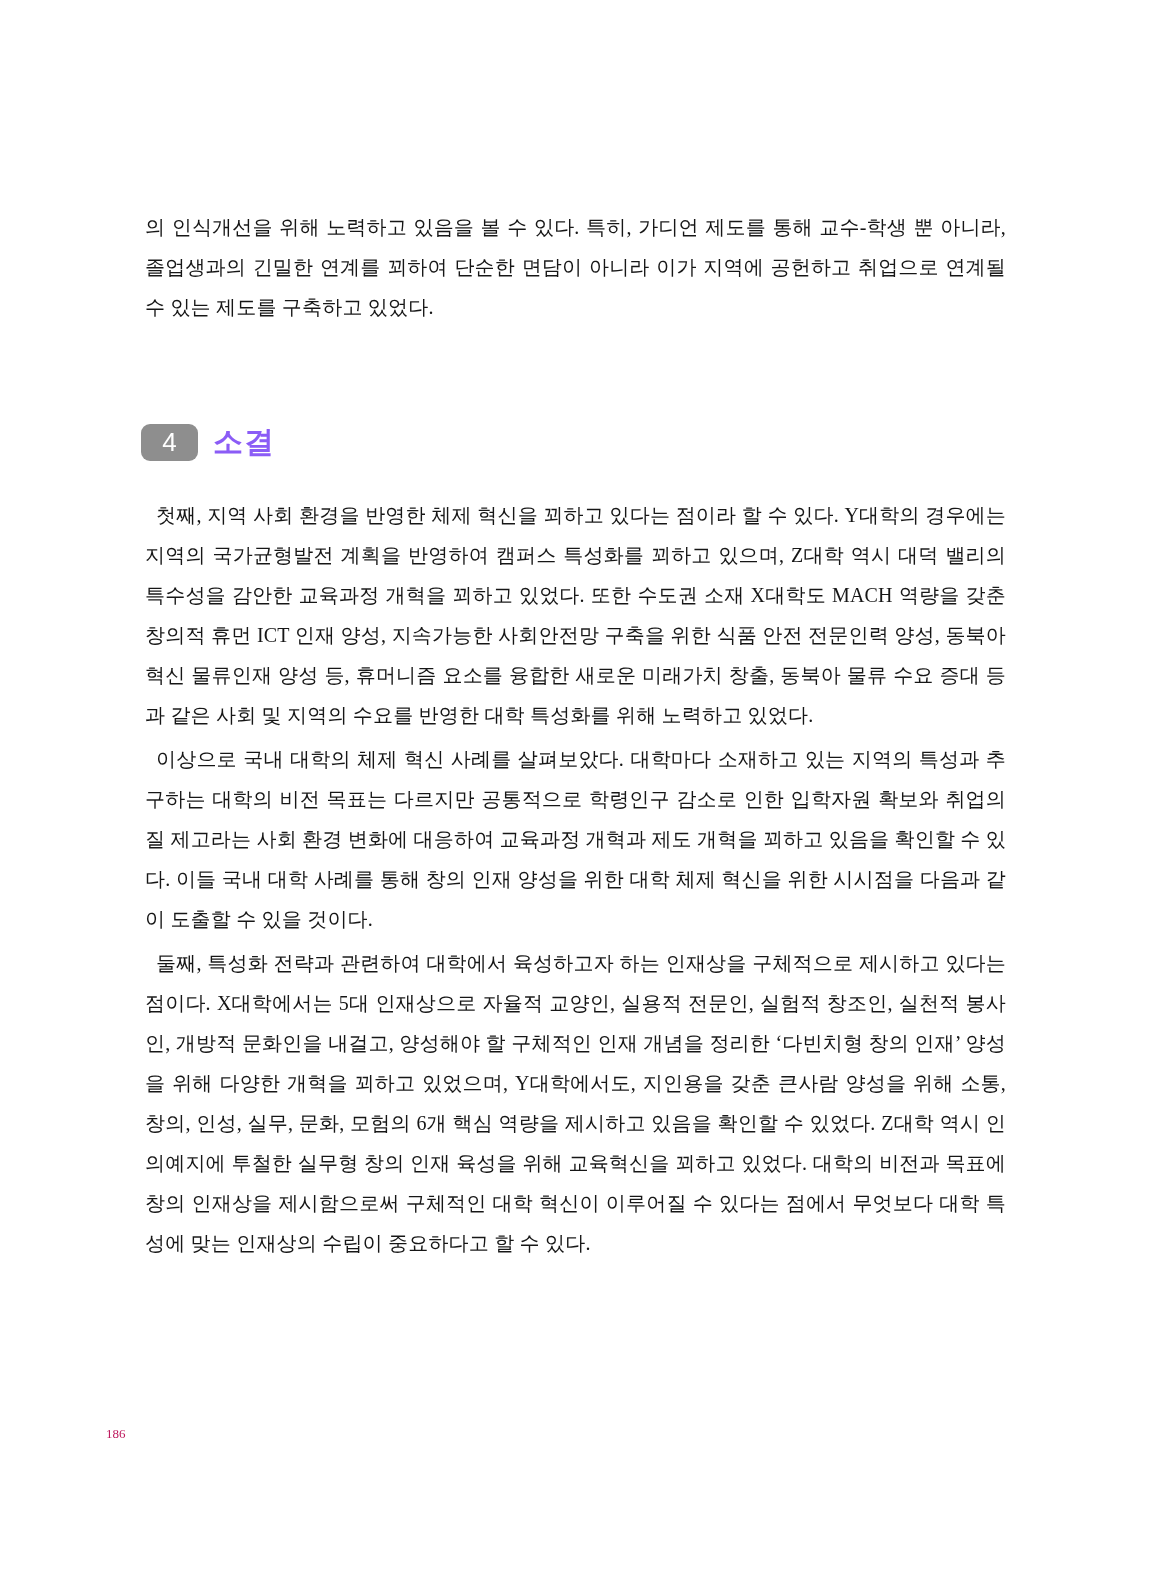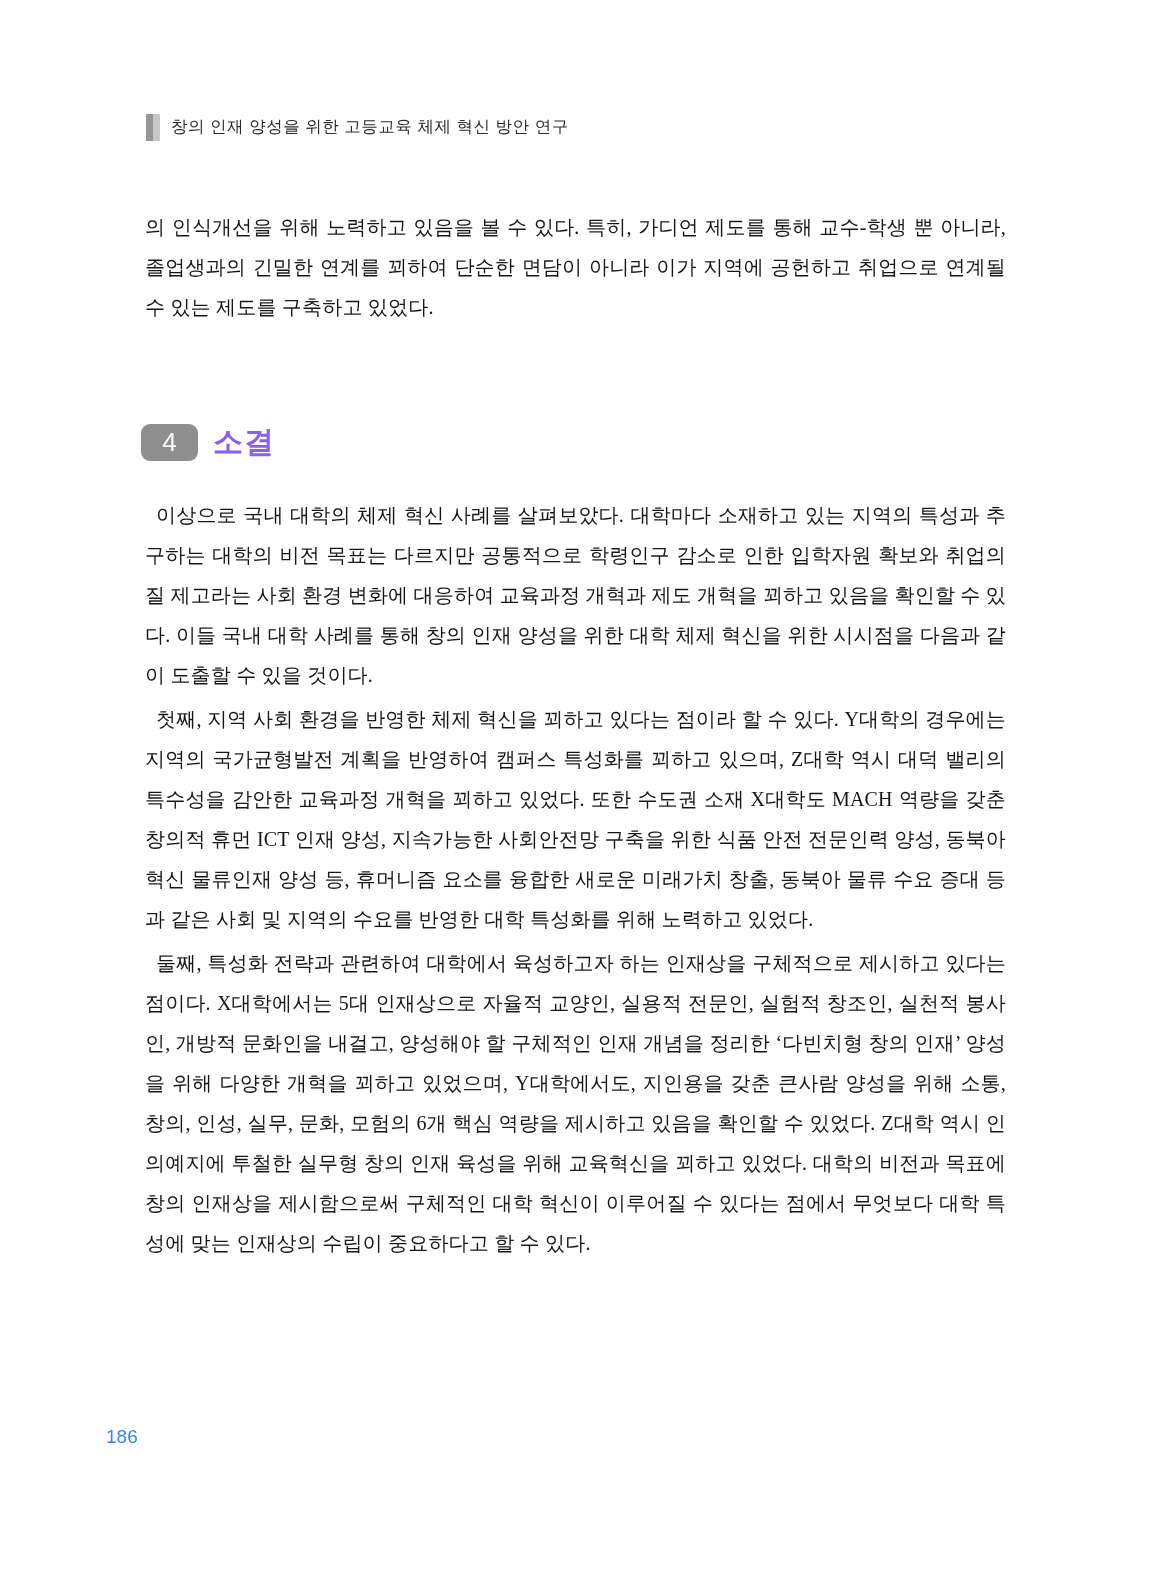--- a/index.html
+++ b/index.html
@@ -76,50 +76,43 @@
     font-weight: 700;
     color: #8b5cf6;
     letter-spacing: 1px;
   }
 
   
   .page-number {
     position: absolute;
     left: 106px;
     top: 1426px;
-    font-family: Liberation Sans, sans-serif;
-    font-size: 19px;
-    color: #3b82f6;
+    font-family: Liberation Serif, serif;
+    font-size: 13px;
+    color: #be185d;
   }
 </style>
 </head>
 <body>
 
 <div class="page">
 
-  <header class="running-head">
-    <span class="head-bars">
-      <i class="b1"></i>
-      <i class="b2"></i>
-    </span>
-    <span class="head-title">창의 인재 양성을 위한 고등교육 체제 혁신 방안 연구</span>
-  </header>
 
   <main class="body-text">
 
     <p class="noindent">의 인식개선을 위해 노력하고 있음을 볼 수 있다. 특히, 가디언 제도를 통해 교수-학생 뿐 아니라, 졸업생과의 긴밀한 연계를 꾀하여 단순한 면담이 아니라 이가 지역에 공헌하고 취업으로 연계될 수 있는 제도를 구축하고 있었다.</p>
 
     <div class="section-heading">
       <span class="section-badge">4</span>
       <span class="section-title">소결</span>
     </div>
 
+    <p>첫째, 지역 사회 환경을 반영한 체제 혁신을 꾀하고 있다는 점이라 할 수 있다. Y대학의 경우에는 지역의 국가균형발전 계획을 반영하여 캠퍼스 특성화를 꾀하고 있으며, Z대학 역시 대덕 밸리의 특수성을 감안한 교육과정 개혁을 꾀하고 있었다. 또한 수도권 소재 X대학도 MACH 역량을 갖춘 창의적 휴먼 ICT 인재 양성, 지속가능한 사회안전망 구축을 위한 식품 안전 전문인력 양성, 동북아 혁신 물류인재 양성 등, 휴머니즘 요소를 융합한 새로운 미래가치 창출, 동북아 물류 수요 증대 등과 같은 사회 및 지역의 수요를 반영한 대학 특성화를 위해 노력하고 있었다.</p>
+
     <p>이상으로 국내 대학의 체제 혁신 사례를 살펴보았다. 대학마다 소재하고 있는 지역의 특성과 추구하는 대학의 비전 목표는 다르지만 공통적으로 학령인구 감소로 인한 입학자원 확보와 취업의 질 제고라는 사회 환경 변화에 대응하여 교육과정 개혁과 제도 개혁을 꾀하고 있음을 확인할 수 있다. 이들 국내 대학 사례를 통해 창의 인재 양성을 위한 대학 체제 혁신을 위한 시시점을 다음과 같이 도출할 수 있을 것이다.</p>
-
-    <p>첫째, 지역 사회 환경을 반영한 체제 혁신을 꾀하고 있다는 점이라 할 수 있다. Y대학의 경우에는 지역의 국가균형발전 계획을 반영하여 캠퍼스 특성화를 꾀하고 있으며, Z대학 역시 대덕 밸리의 특수성을 감안한 교육과정 개혁을 꾀하고 있었다. 또한 수도권 소재 X대학도 MACH 역량을 갖춘 창의적 휴먼 ICT 인재 양성, 지속가능한 사회안전망 구축을 위한 식품 안전 전문인력 양성, 동북아 혁신 물류인재 양성 등, 휴머니즘 요소를 융합한 새로운 미래가치 창출, 동북아 물류 수요 증대 등과 같은 사회 및 지역의 수요를 반영한 대학 특성화를 위해 노력하고 있었다.</p>
 
     <p>둘째, 특성화 전략과 관련하여 대학에서 육성하고자 하는 인재상을 구체적으로 제시하고 있다는 점이다. X대학에서는 5대 인재상으로 자율적 교양인, 실용적 전문인, 실험적 창조인, 실천적 봉사인, 개방적 문화인을 내걸고, 양성해야 할 구체적인 인재 개념을 정리한 ‘다빈치형 창의 인재’ 양성을 위해 다양한 개혁을 꾀하고 있었으며, Y대학에서도, 지인용을 갖춘 큰사람 양성을 위해 소통, 창의, 인성, 실무, 문화, 모험의 6개 핵심 역량을 제시하고 있음을 확인할 수 있었다. Z대학 역시 인의예지에 투철한 실무형 창의 인재 육성을 위해 교육혁신을 꾀하고 있었다. 대학의 비전과 목표에 창의 인재상을 제시함으로써 구체적인 대학 혁신이 이루어질 수 있다는 점에서 무엇보다 대학 특성에 맞는 인재상의 수립이 중요하다고 할 수 있다.</p>
 
 
   </main>
 
   <div class="page-number">186</div>
 
 </div>
 

